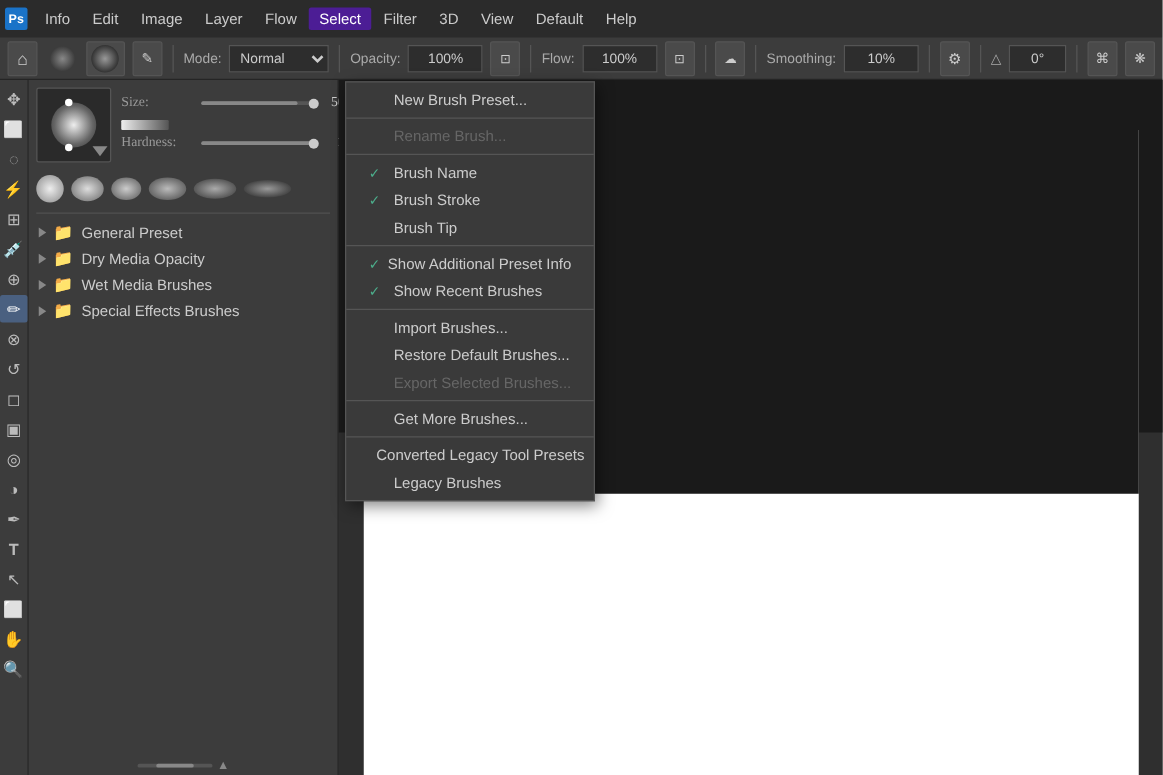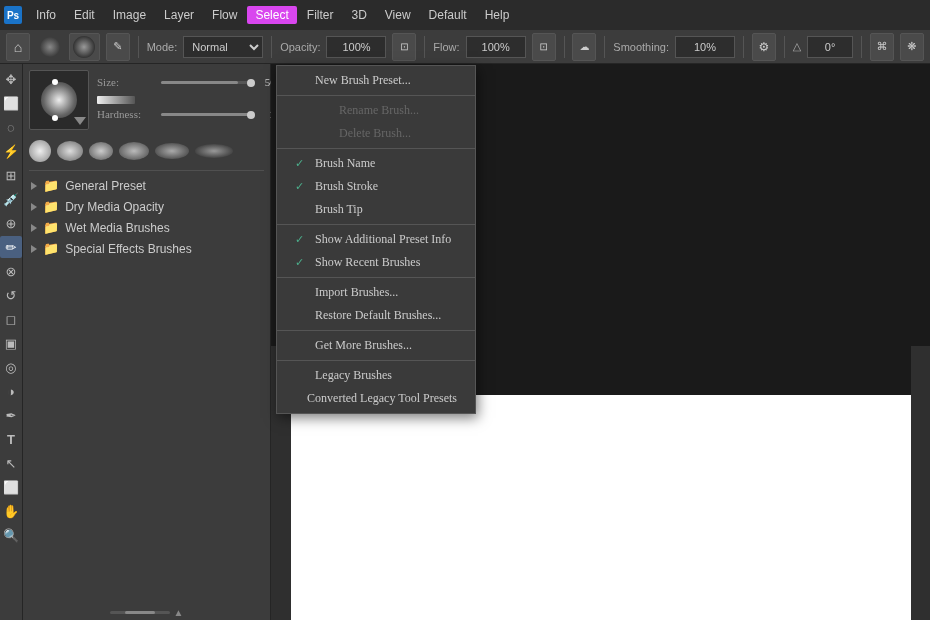--- a/index.html
+++ b/index.html
@@ -39,21 +39,21 @@
       font-weight: bold;
       margin-right: 4px;
     }
     #menubar .menu-item {
       padding: 2px 8px;
       color: #cccccc;
       cursor: pointer;
       border-radius: 2px;
       font-size: 12px;
     }
-    #menubar .menu-item.active { background: #d946ef; color: white; }
+    #menubar .menu-item.active { background: #4c1d95; color: white; }
 
     
     #toolbar {
       width: 100%;
       height: 34px;
       background: #3c3c3c;
       border-bottom: 1px solid #252525;
       display: flex;
       align-items: center;
       padding: 0 6px;
@@ -257,23 +257,22 @@
     }
     .cm-item {
       padding: 4px 18px;
       color: #ccc;
       cursor: pointer;
       font-size: 12px;
       white-space: nowrap;
       display: flex;
       align-items: center;
       gap: 6px;
-      font-family: Liberation Serif, serif;
-    }
-    .cm-item.disabled { color: #666; cursor: default; margin-left: 24px; }
+    }
+    .cm-item.disabled { color: #666; cursor: default; }
     .cm-checkmark { width: 14px; color: #4caf8c; font-size: 11px; }
     .cm-separator { height: 1px; background: #555; margin: 3px 0; }
     .cm-item-text { flex: 1; }
 
     
     .gear-btn {
       width: 20px; height: 20px;
       background: #555;
       border: none;
       border-radius: 2px;
@@ -457,24 +456,20 @@
 <div id="context-menu">
 <div class="cm-item">
       <span class="cm-checkmark"></span>
       <span class="cm-item-text">New Brush Preset...</span>
     </div>
     <div class="cm-separator"></div>
     <div class="cm-item disabled">
       <span class="cm-checkmark"></span>
       <span class="cm-item-text">Rename Brush...</span>
     </div>
-    <div class="cm-item disabled">
-      <span class="cm-checkmark"></span>
-      <span class="cm-item-text">Delete Brush...</span>
-    </div>
     <div class="cm-separator"></div>
     <div class="cm-item">
       <span class="cm-checkmark">✓</span>
       <span class="cm-item-text">Brush Name</span>
     </div>
     <div class="cm-item">
       <span class="cm-checkmark">✓</span>
       <span class="cm-item-text">Brush Stroke</span>
     </div>
     <div class="cm-item">
@@ -492,27 +487,31 @@
     </div>
     <div class="cm-separator"></div>
     <div class="cm-item">
       <span class="cm-checkmark"></span>
       <span class="cm-item-text">Import Brushes...</span>
     </div>
     <div class="cm-item">
       <span class="cm-checkmark"></span>
       <span class="cm-item-text">Restore Default Brushes...</span>
     </div>
+    <div class="cm-item disabled">
+      <span class="cm-checkmark"></span>
+      <span class="cm-item-text">Export Selected Brushes...</span>
+    </div>
     <div class="cm-separator"></div>
     <div class="cm-item">
       <span class="cm-checkmark"></span>
       <span class="cm-item-text">Get More Brushes...</span>
     </div>
     <div class="cm-separator"></div>
     <div class="cm-item">
       <span class="cm-checkmark"></span>
+      <span class="cm-item-text">Converted Legacy Tool Presets</span>
+    </div>
+    <div class="cm-item">
+      <span class="cm-checkmark"></span>
       <span class="cm-item-text">Legacy Brushes</span>
     </div>
-    <div class="cm-item">
-      <span class="cm-checkmark"></span>
-      <span class="cm-item-text">Converted Legacy Tool Presets</span>
-    </div>
   </div>
 
 </body></html>

